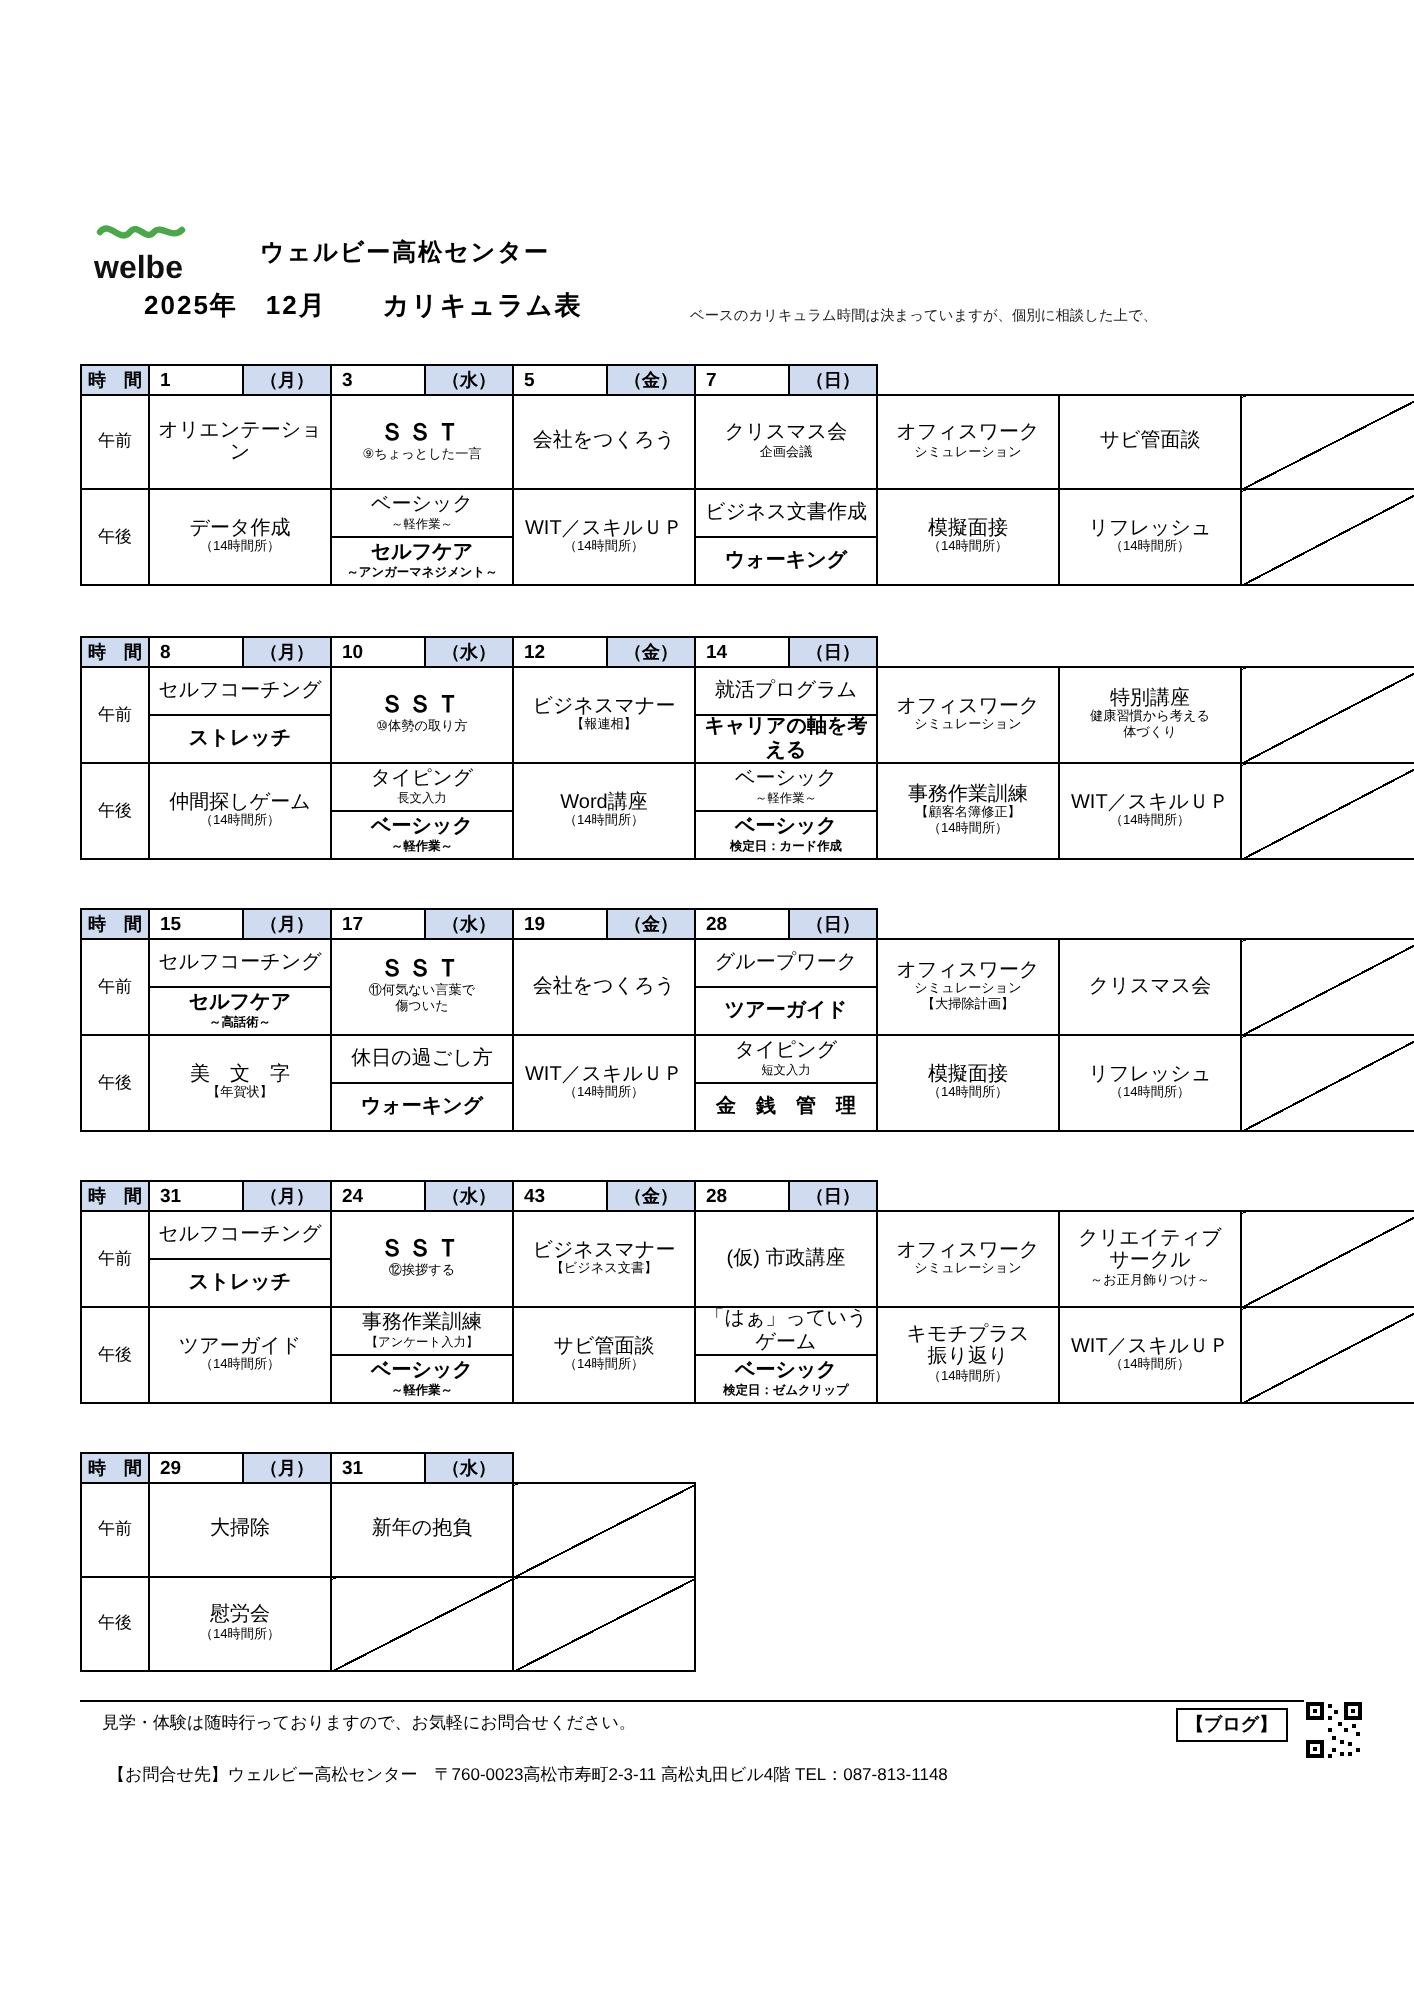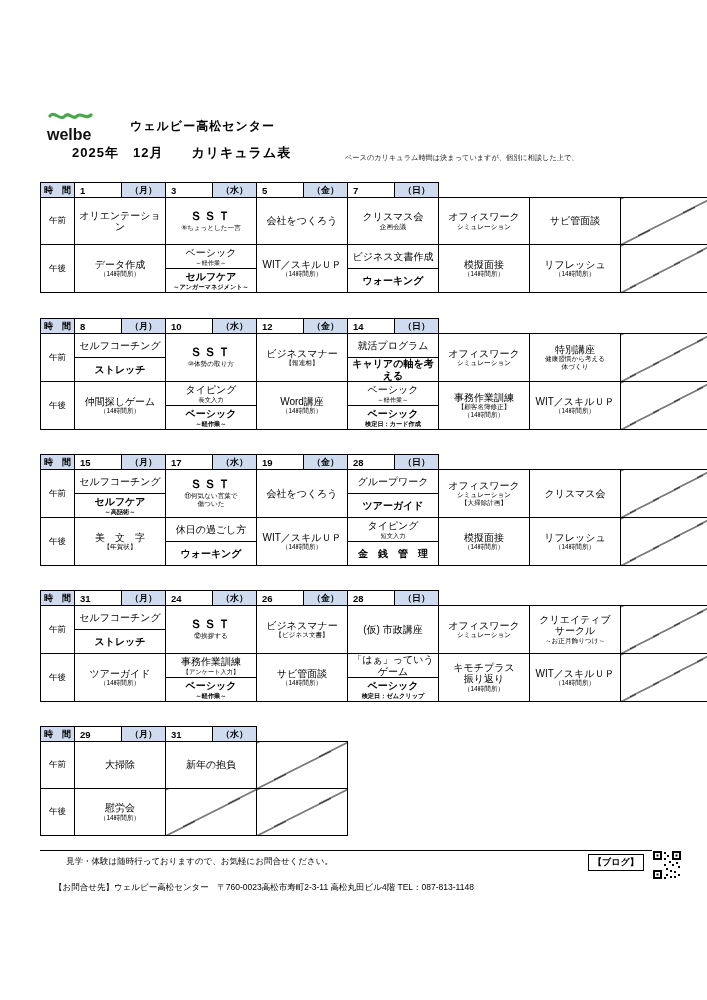--- a/index.html
+++ b/index.html
@@ -36,21 +36,21 @@
   .m.sst{font-size:12px;font-weight:bold;letter-spacing:2px;}
   .sub{font-size:6.6px;display:block;line-height:1.25;}
   .sub2{font-size:6.2px;display:block;line-height:1.2;}
   .stack{display:flex;flex-direction:column;align-items:center;justify-content:center;height:100%;}
   .diag{background:
      linear-gradient(to bottom right,transparent calc(50% - 0.5px),#000 calc(50% - 0.5px),#000 calc(50% + 0.5px),transparent calc(50% + 0.5px));
   }
 
   
   .footer{position:absolute;left:40px;top:856px;width:640px;font-size:8.5px;}
-  .f1{position:absolute;left:26px;top:0px;}
+  .f1{position:absolute;left:11px;top:0px;}
   .f2{position:absolute;left:14px;top:26px;}
   .blog{position:absolute;left:548px;top:-2px;font-size:9px;font-weight:bold;border:1px solid #000;padding:1px 4px;}
   .qr{position:absolute;left:612px;top:-6px;width:30px;height:30px;}
   .line{position:absolute;left:40px;width:631px;height:1px;background:#000;}
 </style>
 </head>
 <body>
 
 <div class="page">
 
@@ -438,21 +438,21 @@
           <col style="width: 47px;">
           <col style="width: 44px;">
         </colgroup>
         <tbody>
           <tr class="hdr">
             <td class="timehead">時　間</td>
             <td class="daynum">31</td>
             <td class="dow">（月）</td>
             <td class="daynum">24</td>
             <td class="dow">（水）</td>
-            <td class="daynum">26</td>
+            <td class="daynum">43</td>
             <td class="dow">（金）</td>
             <td class="daynum">28</td>
             <td class="dow">（日）</td>
           </tr>
           <tr>
             <td class="sidelab">午前</td>
             <td colspan="2" class="cellbig" style="padding:0">
               <div class="half">
                 <div><span class="m">セルフコーチング</span></div>
               </div>

